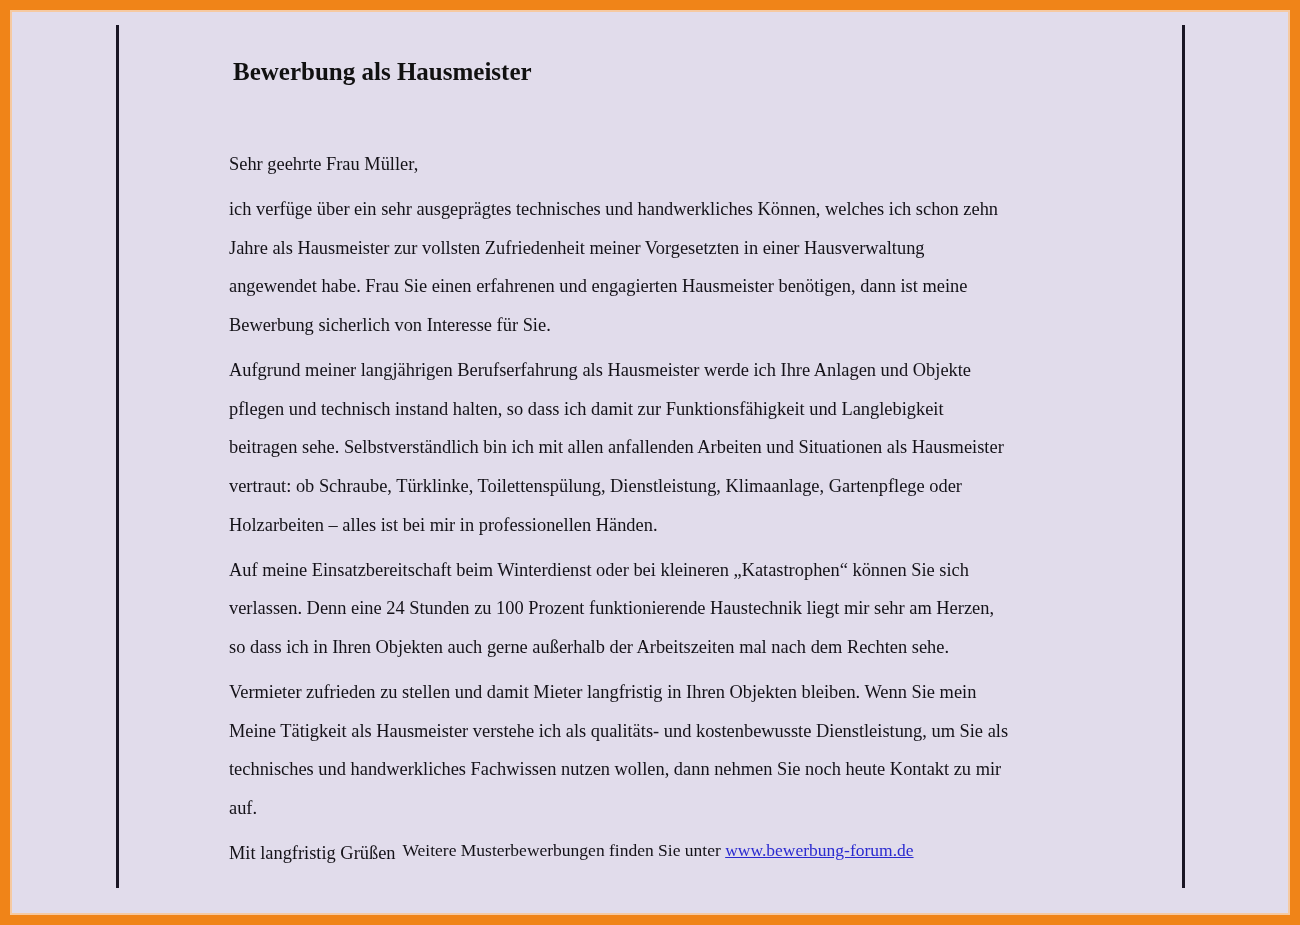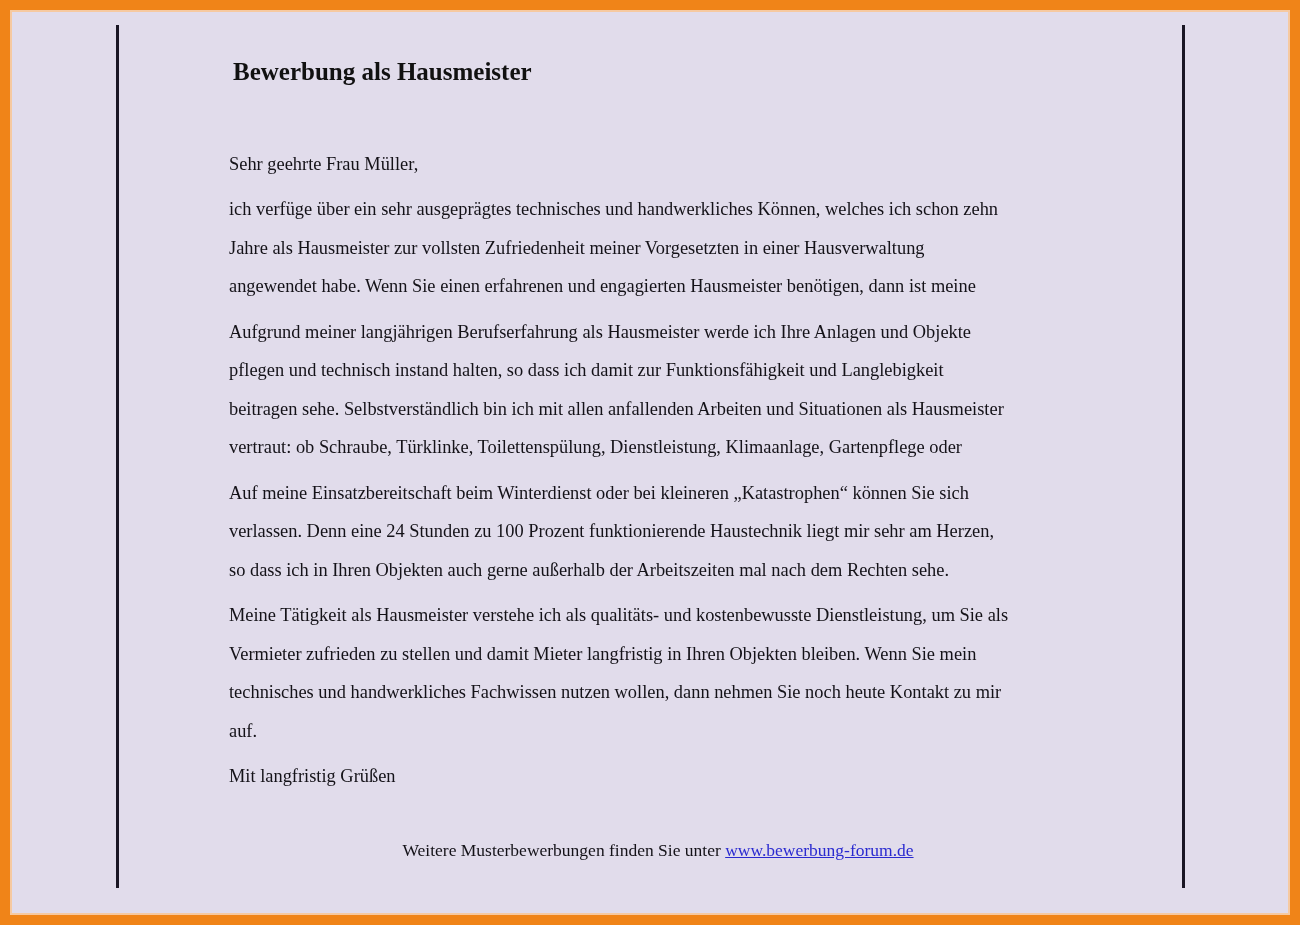--- a/index.html
+++ b/index.html
@@ -68,39 +68,41 @@
   <div class="vline right"></div>
 
   <h1 class="title">Bewerbung als Hausmeister</h1>
 
   <div class="body-text">
     <p>Sehr geehrte Frau Müller,</p>
 
     <p>
       <span class="line">ich verfüge über ein sehr ausgeprägtes technisches und handwerkliches Können, welches ich schon zehn</span>
       <span class="line">Jahre als Hausmeister zur vollsten Zufriedenheit meiner Vorgesetzten in einer Hausverwaltung</span>
-      <span class="line">angewendet habe. Wenn Sie einen erfahrenen und engagierten Hausmeister benötigen, dann ist meine</span>
+      <span class="line">angewendet habe. Frau Sie einen erfahrenen und engagierten Hausmeister benötigen, dann ist meine</span>
+      <span class="line">Bewerbung sicherlich von Interesse für Sie.</span>
     </p>
 
     <p>
       <span class="line">Aufgrund meiner langjährigen Berufserfahrung als Hausmeister werde ich Ihre Anlagen und Objekte</span>
       <span class="line">pflegen und technisch instand halten, so dass ich damit zur Funktionsfähigkeit und Langlebigkeit</span>
       <span class="line">beitragen sehe. Selbstverständlich bin ich mit allen anfallenden Arbeiten und Situationen als Hausmeister</span>
       <span class="line">vertraut: ob Schraube, Türklinke, Toilettenspülung, Dienstleistung, Klimaanlage, Gartenpflege oder</span>
+      <span class="line">Holzarbeiten – alles ist bei mir in professionellen Händen.</span>
     </p>
 
     <p>
       <span class="line">Auf meine Einsatzbereitschaft beim Winterdienst oder bei kleineren „Katastrophen“ können Sie sich</span>
       <span class="line">verlassen. Denn eine 24 Stunden zu 100 Prozent funktionierende Haustechnik liegt mir sehr am Herzen,</span>
       <span class="line">so dass ich in Ihren Objekten auch gerne außerhalb der Arbeitszeiten mal nach dem Rechten sehe.</span>
     </p>
 
     <p>
+      <span class="line">Vermieter zufrieden zu stellen und damit Mieter langfristig in Ihren Objekten bleiben. Wenn Sie mein</span>
       <span class="line">Meine Tätigkeit als Hausmeister verstehe ich als qualitäts- und kostenbewusste Dienstleistung, um Sie als</span>
-      <span class="line">Vermieter zufrieden zu stellen und damit Mieter langfristig in Ihren Objekten bleiben. Wenn Sie mein</span>
       <span class="line">technisches und handwerkliches Fachwissen nutzen wollen, dann nehmen Sie noch heute Kontakt zu mir</span>
       <span class="line">auf.</span>
     </p>
 
     <p>Mit langfristig Grüßen</p>
   </div>
 
   <div class="footer">
     <span>Weitere Musterbewerbungen finden Sie unter </span><a>www.bewerbung-forum.de</a>
   </div>

